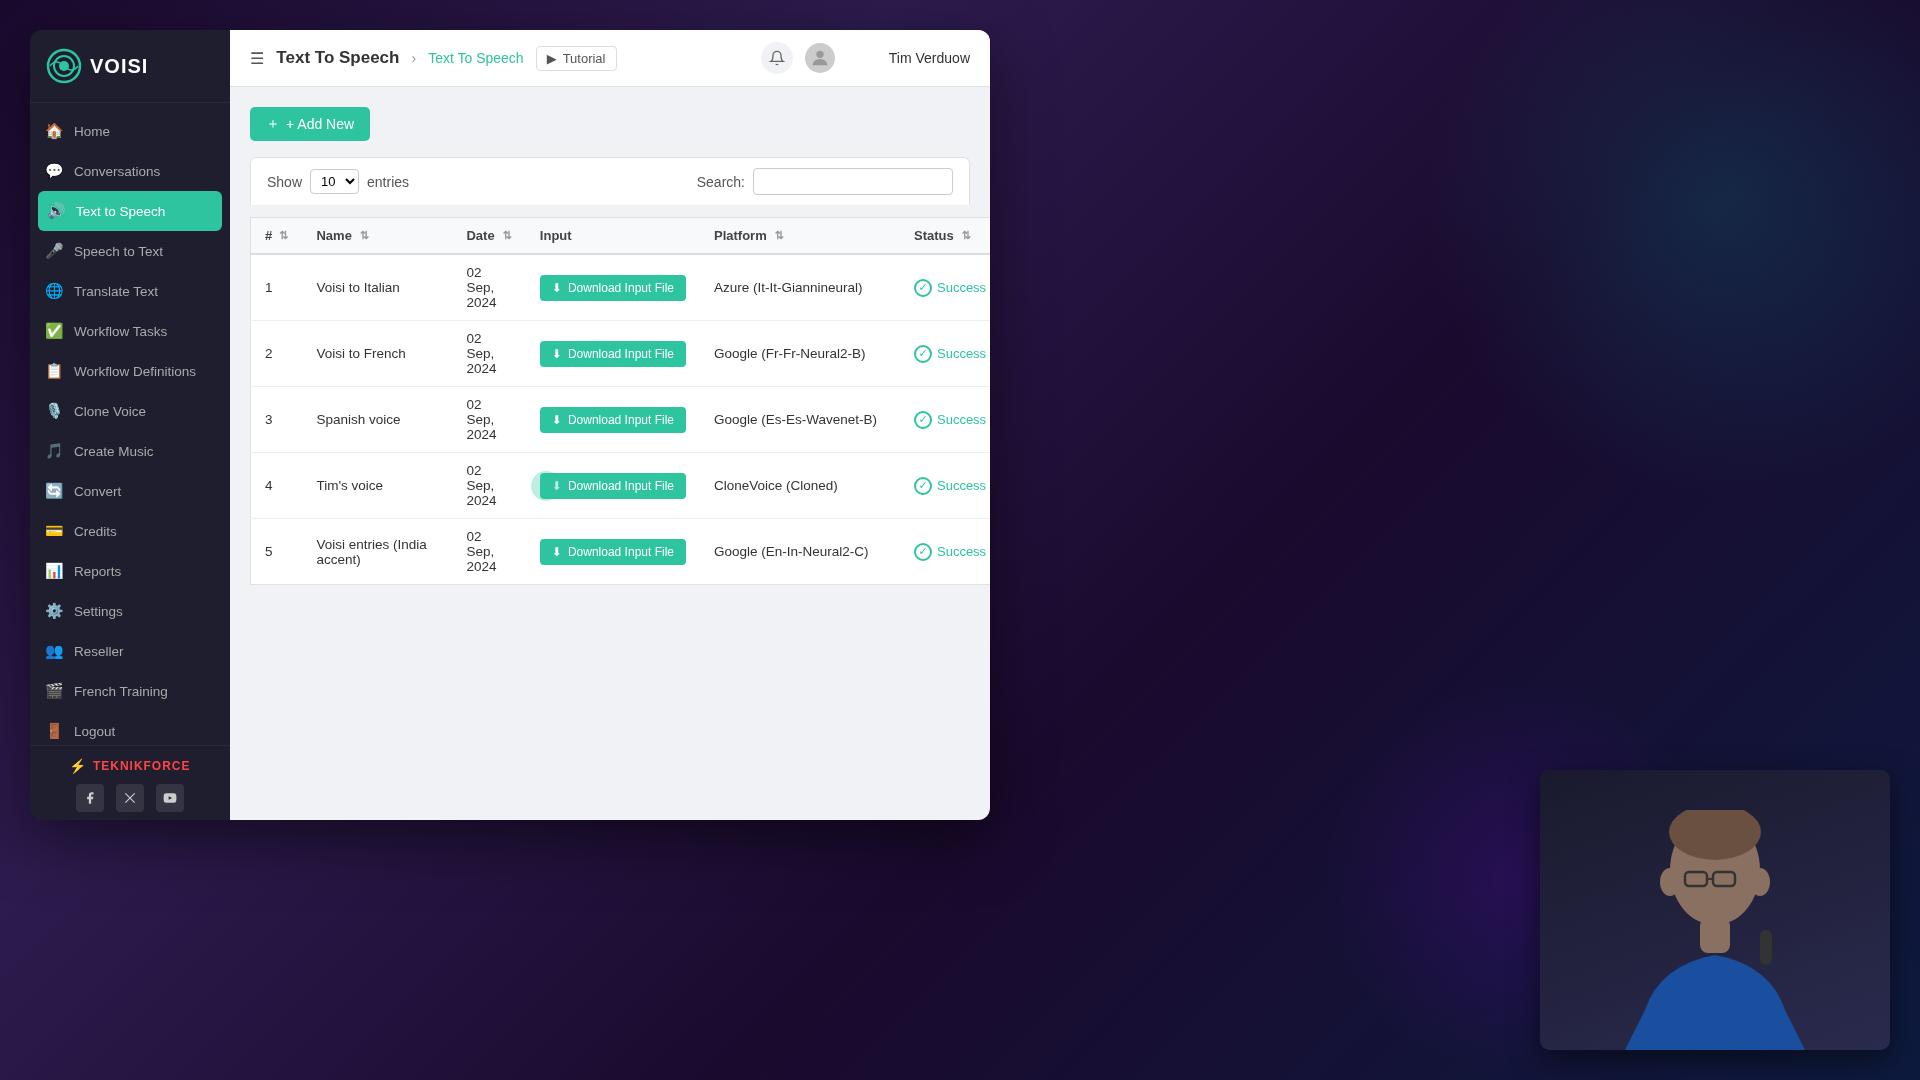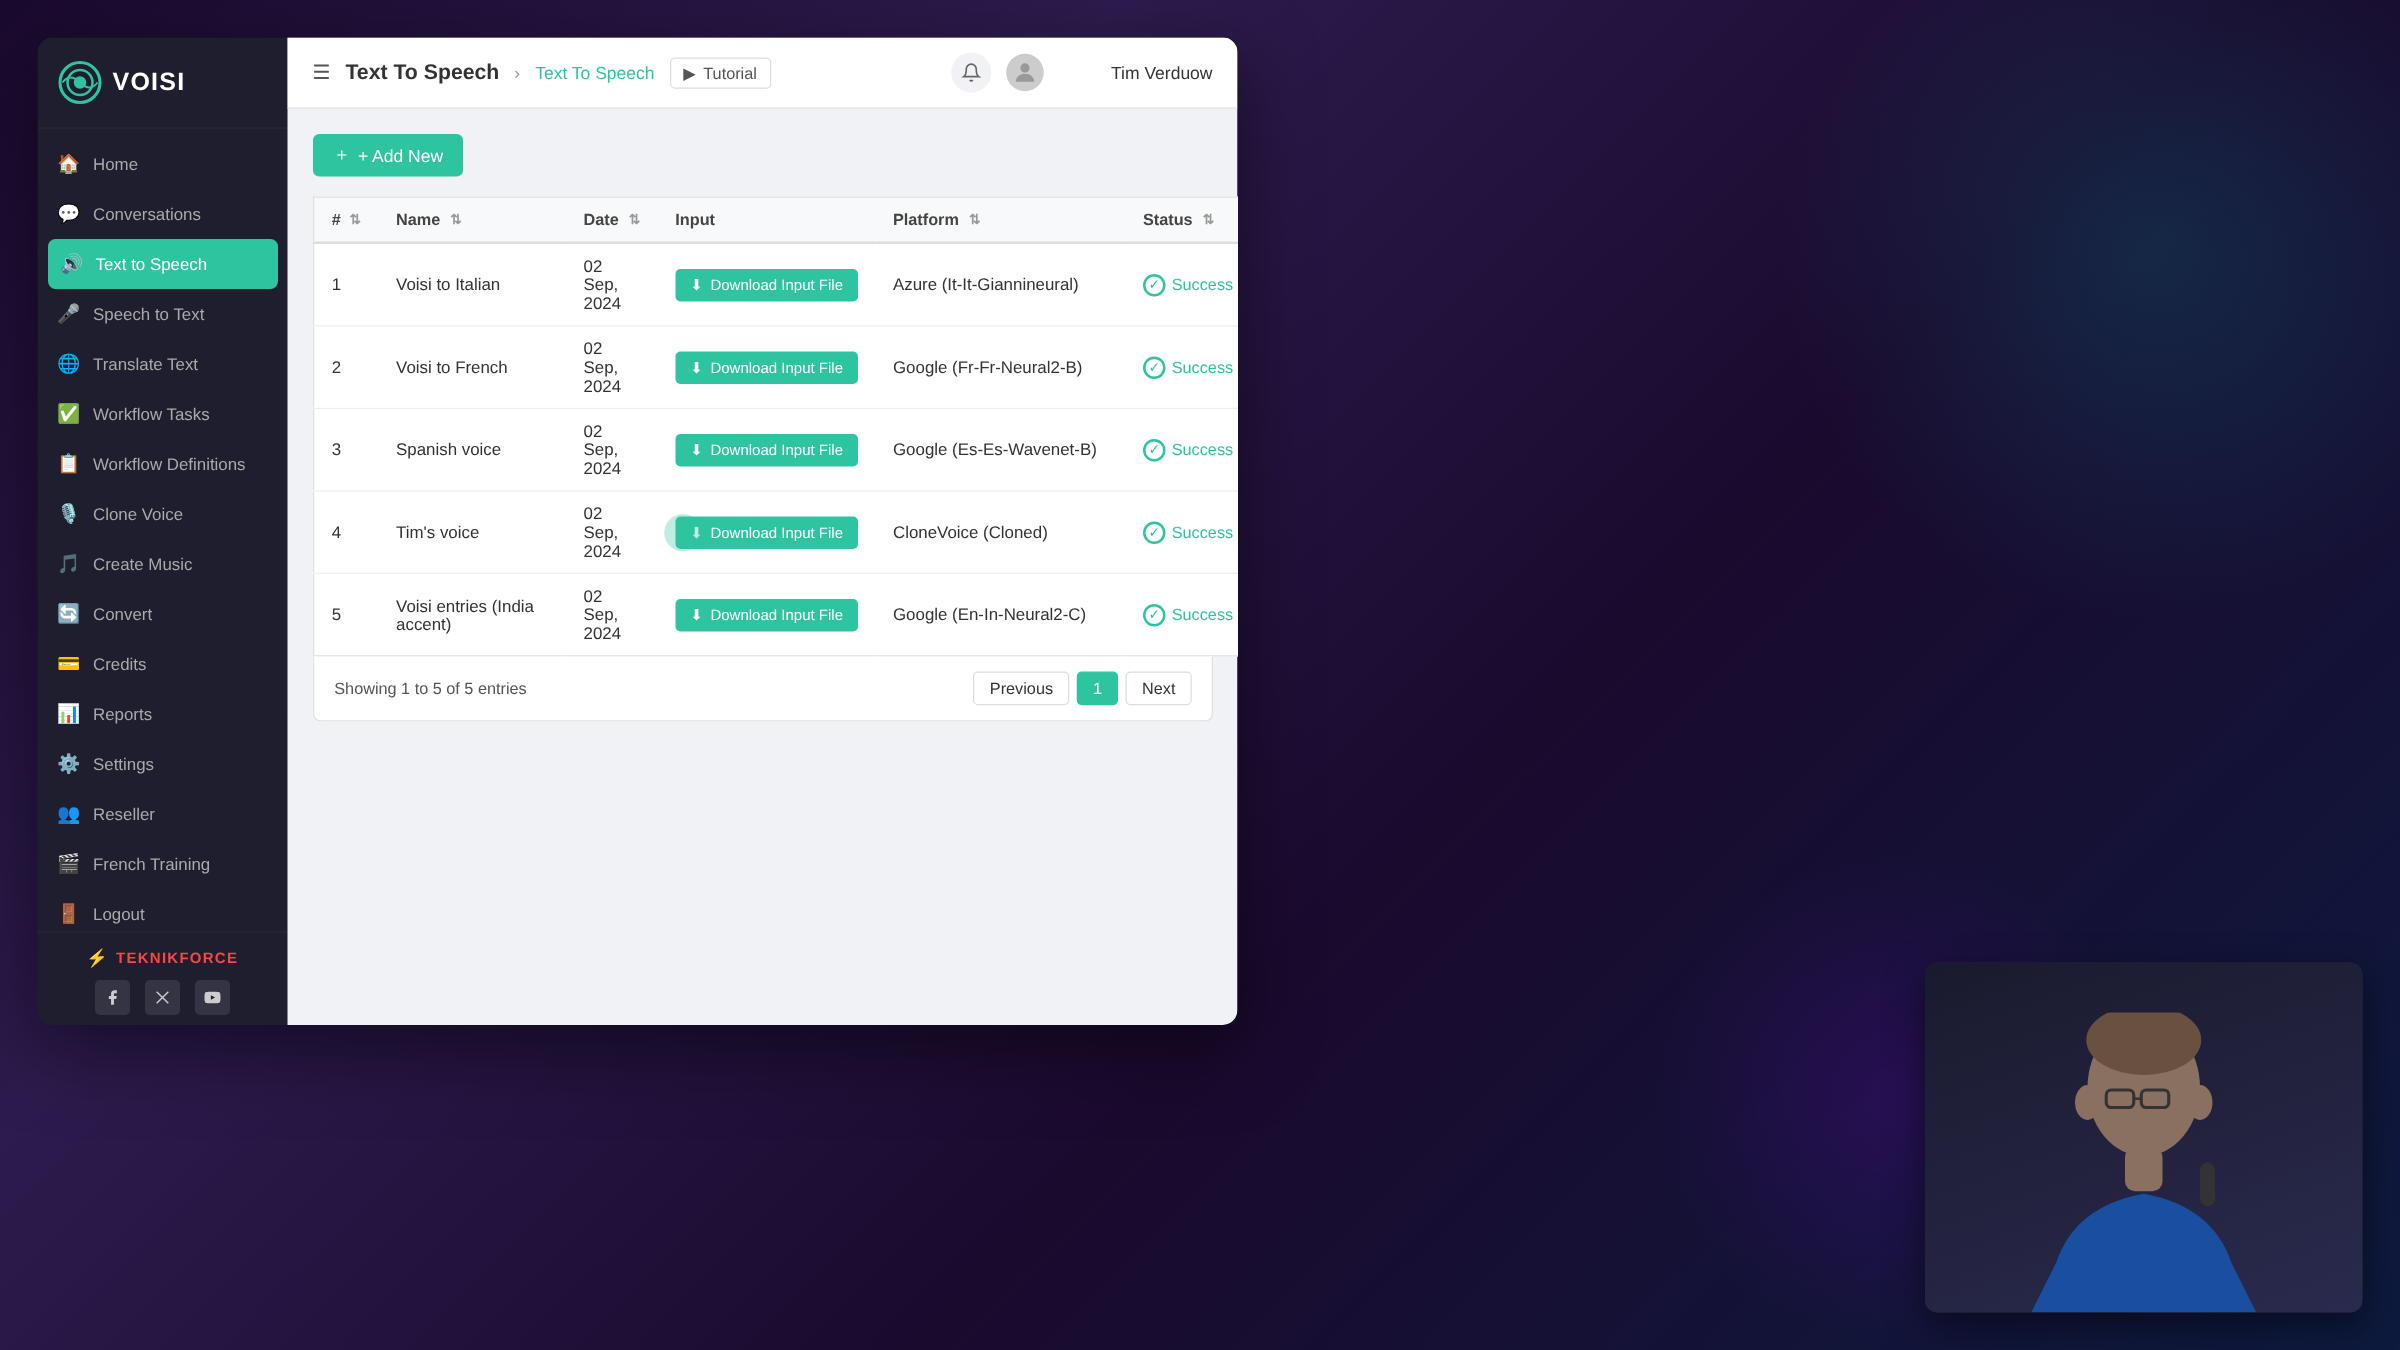--- a/index.html
+++ b/index.html
@@ -684,20 +684,35 @@
       </div>
     </div>
 
     <div class="page-content">
       <button class="add-new-btn">
         <span>＋</span>
         <span>+ Add New</span>
       </button>
 
       
+      <div class="table-controls">
+        <div class="show-entries">
+          <span>Show</span>
+          <select class="entries-select">
+            <option>10</option>
+            <option>25</option>
+            <option>50</option>
+          </select>
+          <span>entries</span>
+        </div>
+        <div class="search-area">
+          <label>Search:</label>
+          <input class="search-input" type="text" style="">
+        </div>
+      </div>
 
       
       <table class="data-table">
         <thead>
           <tr>
             <th class="num-col">
               <div class="number-hash">
                 <span>#</span>
                 <span class="sort-icon">⇅</span>
               </div>
@@ -826,28 +841,20 @@
         <span class="status-icon">✓</span>
         Success
       </span>
     </td>
 
   </tr>
           </tbody>
       </table>
 
       
-      <div class="table-footer">
-        <span>Showing 1 to 5 of 5 entries</span>
-        <div class="pagination">
-          <button class="page-btn">Previous</button>
-          <button class="page-btn active">1</button>
-          <button class="page-btn">Next</button>
-        </div>
-      </div>
     </div>
   </div>
 </div>
 
 <div class="webcam-overlay">
   <div class="webcam-placeholder">
 
     <svg class="person-silhouette" viewBox="0 0 220 240">
 
       <ellipse cx="110" cy="60" rx="45" ry="55" fill="#8a7060"></ellipse>

